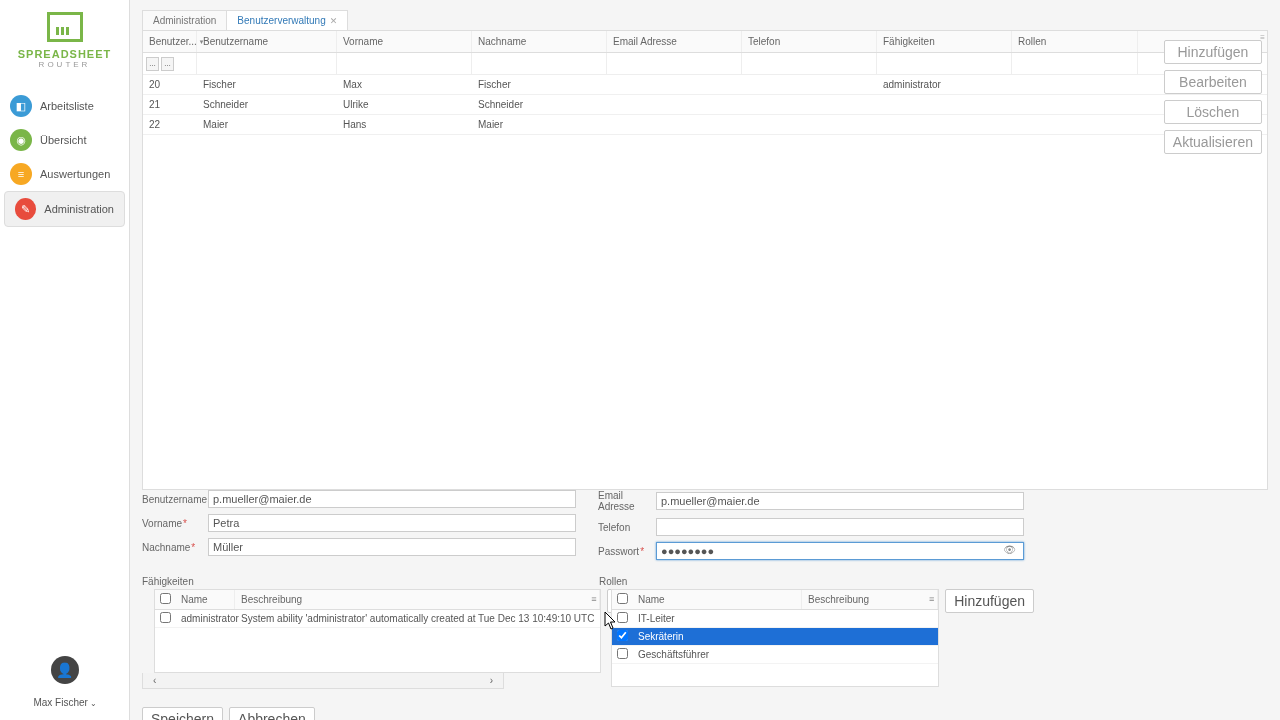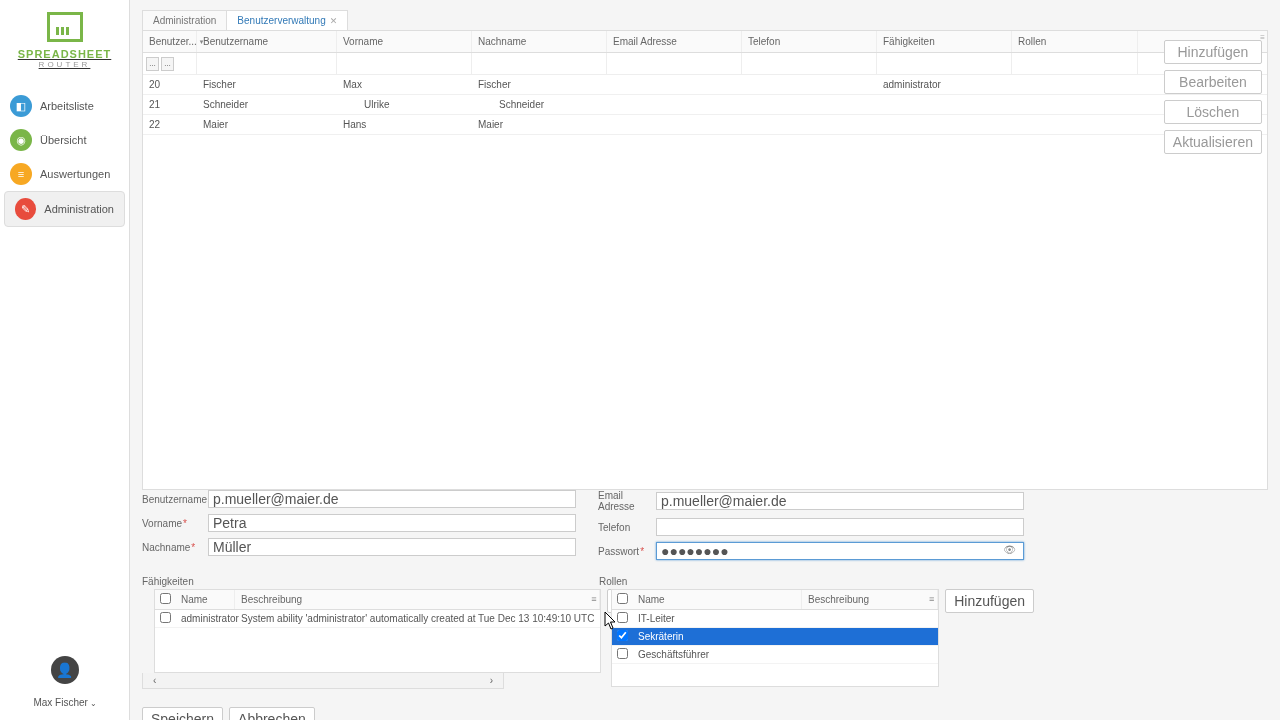--- a/index.html
+++ b/index.html
@@ -1,18 +1,18 @@
 <!DOCTYPE html>
 <html><head>
 <meta charset="utf-8">
 <style>
   * { box-sizing: border-box; margin: 0; padding: 0; }
   body { font-family: Arial, sans-serif; font-size: 11px; color: #333; background: #f5f5f5; width: 1280px; height: 720px; overflow: hidden; }
   .sidebar { position: absolute; left: 0; top: 0; width: 130px; height: 720px; background: #fff; border-right: 1px solid #ddd; }
-  .logo { text-align: center; padding: 12px 0 8px 0; text-decoration: underline; }
+  .logo { text-align: center; padding: 12px 0 8px 0; }
   .logo-box { display: inline-block; width: 36px; height: 30px; border: 3px solid #7ab648; position: relative; }
   .logo-box::after { content:""; position:absolute; bottom:4px; left:6px; width:3px; height:8px; background:#7ab648; box-shadow:5px 0 0 #7ab648, 10px 0 0 #7ab648; }
   .logo-text1 { font-size: 11px; color: #7ab648; font-weight: bold; letter-spacing: 1px; margin-top:4px;}
   .logo-text2 { font-size: 8px; color: #999; letter-spacing: 3px; }
   .nav { margin-top: 12px; }
   .nav-item { display: flex; align-items: center; padding: 6px 10px; cursor: pointer; font-size: 11px; color:#555;}
   .nav-item.active { background:#f0f0f0; border:1px solid #ddd; border-radius:4px; margin:0 4px;}
   .nav-icon { width: 22px; height: 22px; border-radius: 50%; margin-right: 8px; display:flex; align-items:center; justify-content:center; color:#fff; font-size:11px;}
   .c-blue{background:#3b9bd6;} .c-green{background:#7ab648;} .c-orange{background:#f7a823;} .c-red{background:#e84c3d;}
   .user-block { position:absolute; bottom:12px; left:0; width:130px; text-align:center; }
@@ -33,21 +33,21 @@
   .mini-btn { width:13px; height:14px; border:1px solid #ccc; background:#f5f5f5; font-size:7px; display:flex; align-items:center; justify-content:center; margin:0 1px;}
   .trow { display:flex; border-bottom:1px solid #f0f0f0; height:20px; align-items:center; font-size:10px; color:#555;}
   .td { padding:0 6px; }
   .side-btns { position:absolute; right:18px; top:40px; display:flex; flex-direction:column; gap:6px;}
   .btn { border:1px solid #ccc; background:#fff; padding:3px 8px; font-size:14px; color:#999; border-radius:2px; min-width:66px; text-align:center;}
   .btn.enabled { color:#555; }
   .form-area { position:absolute; left:142px; top:490px; width:1120px; }
   .form-row { display:flex; align-items:center; margin-bottom:6px; }
   .form-label { width:66px; font-size:10px; color:#666; text-align:left;}
   .req{color:#d9534f;margin-left:1px;}
-  .form-input { width:368px; height:18px; border:1px solid #ccc; padding:0 4px; font-size:14px; color:#555;}
+  .form-input { width:368px; height:18px; border:1px solid #ccc; padding:0 4px; font-size:11px; color:#555;}
   .form-input.focus { border:1px solid #5b9bd5; box-shadow:0 0 2px #5b9bd5;}
   .form-col2 { margin-left:22px; }
   .form-label2{width:58px;}
   .eye{position:absolute; right:8px; top:2px; font-size:10px; color:#888;}
   .section-title { font-size:10px; color:#666; margin:10px 0 2px 0;}
   .subgrid { border:1px solid #ddd; background:#fff;margin-left:12px; }
   .sg-head { display:flex; background:#fafafa; border-bottom:1px solid #ddd; height:20px; align-items:center;}
   .sg-th { font-size:10px; color:#666; padding:0 6px; border-right:1px solid #eee; height:100%; display:flex; align-items:center;}
   .sg-row { display:flex; border-bottom:1px solid #f3f3f3; height:18px; align-items:center; font-size:10px; color:#555;}
   .sg-row.selected { background:#1e6fd6; color:#fff; }
@@ -130,21 +130,21 @@
           <div class="td" style="width: 135px;">Max</div>
           <div class="td" style="width: 135px;">Fischer</div>
           <div class="td" style="width: 135px;"></div>
           <div class="td" style="width: 135px;"></div>
           <div class="td" style="width: 135px;">administrator</div>
           <div class="td" style="width: 126px;"></div>
         </div>
         <div class="trow">
           <div class="td" style="width: 54px;">21</div>
           <div class="td" style="width: 140px;">Schneider</div>
-          <div class="td" style="width: 135px; margin-left: 21px;">Ulrike</div>
+          <div class="td" style="width: 135px;">Ulrike</div>
           <div class="td" style="width: 135px;">Schneider</div>
           <div class="td" style="width: 135px;"></div>
           <div class="td" style="width: 135px;"></div>
           <div class="td" style="width: 135px;"></div>
           <div class="td" style="width: 126px;"></div>
         </div>
         <div class="trow">
           <div class="td" style="width: 54px;">22</div>
           <div class="td" style="width: 140px;">Maier</div>
           <div class="td" style="width: 135px;">Hans</div>

